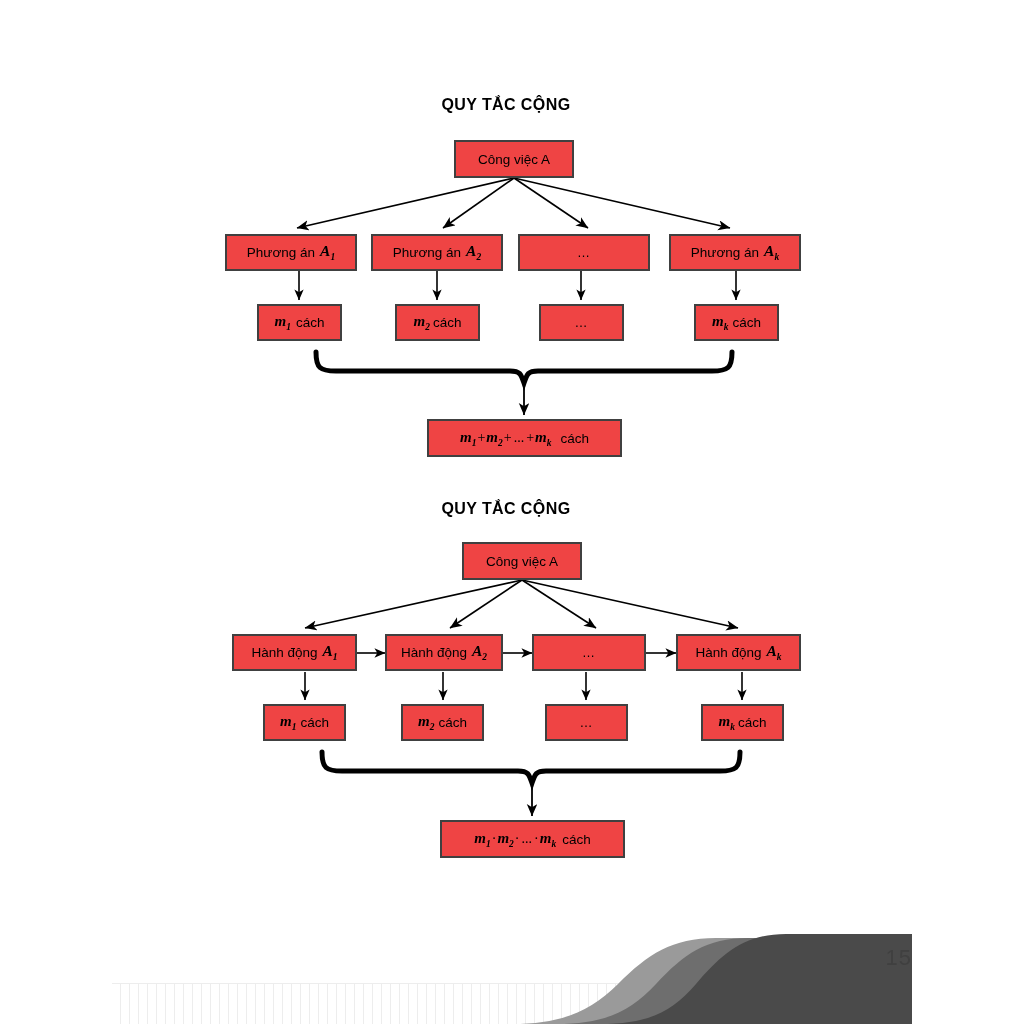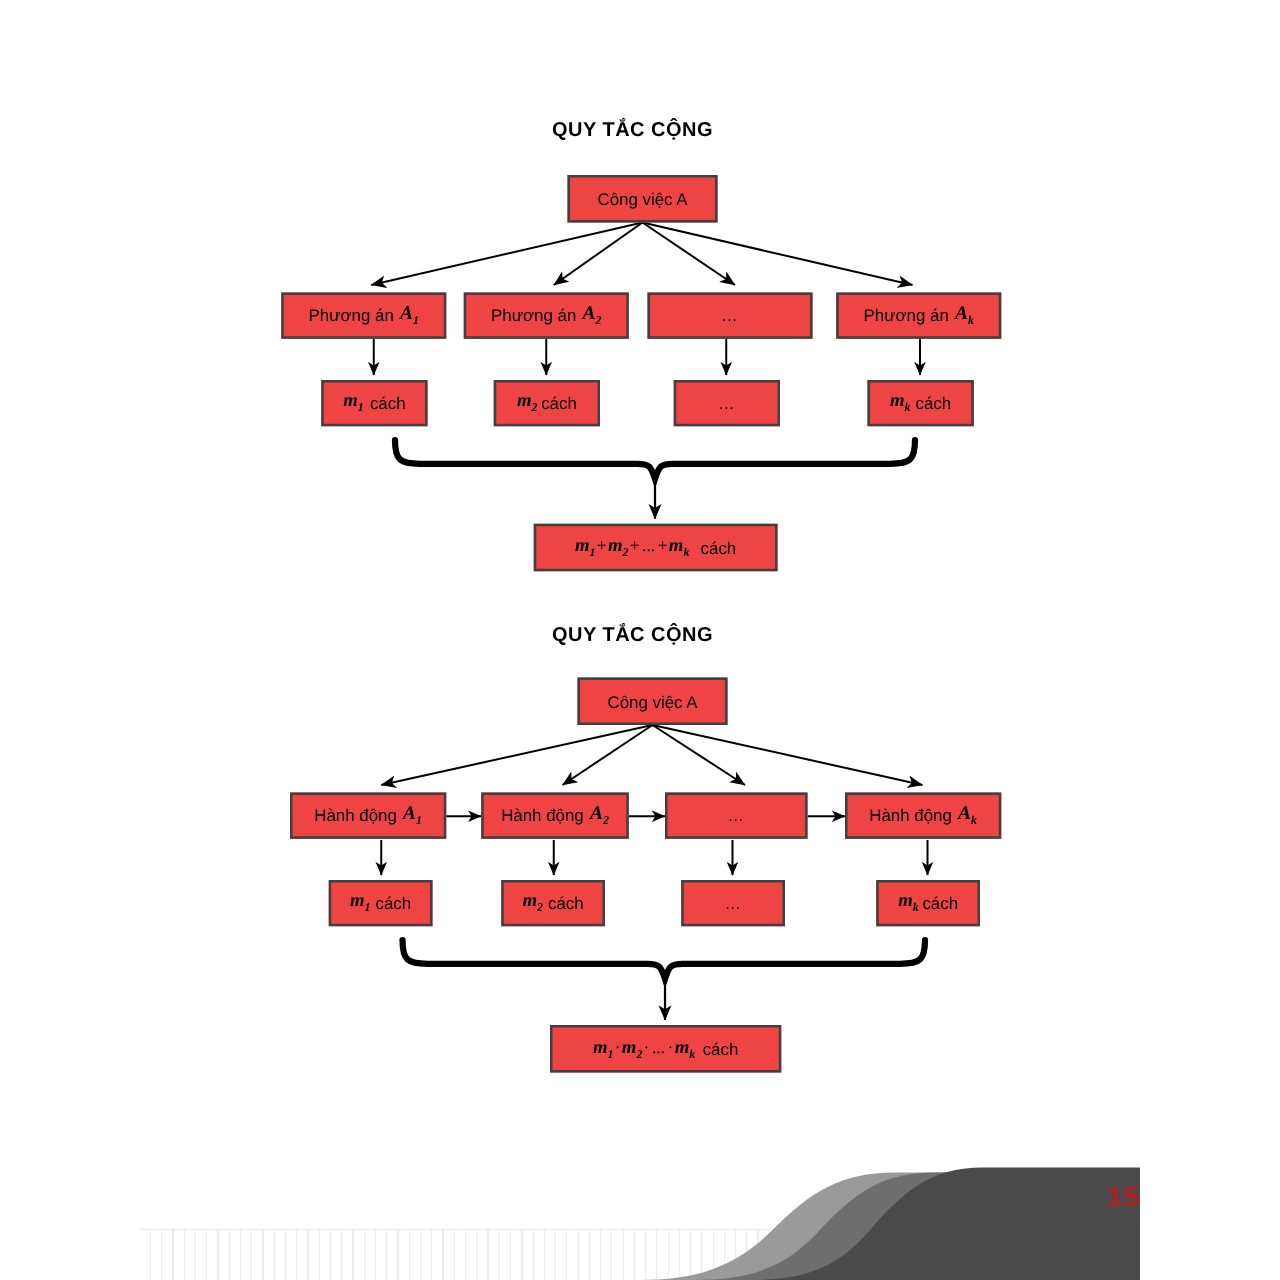--- a/index.html
+++ b/index.html
@@ -61,21 +61,21 @@
   
   .footer-wrap{position:absolute;left:0;top:900px;width:1024px;height:124px;z-index:1;}
   .stripes{
     position:absolute;left:112px;top:83px;width:672px;height:41px;
     background:repeating-linear-gradient(to right,
         #ffffff 0px,#ffffff 8px,#ededed 8px,#ededed 9px);
     border-top:1px solid #ededed;
   }
   .page-num{
     position:absolute;right:112px;top:45px;
-    color:#b91c1c;font-size:22px;font-weight:bold;letter-spacing:1px;
+    color:#404040;font-size:22px;font-weight:normal;letter-spacing:1px;
     z-index:4;
   }
 </style>
 </head>
 <body>
 
 <div class="page">
 
 
   <svg class="diagram" viewBox="0 0 1024 1024" xmlns="http://www.w3.org/2000/svg">

